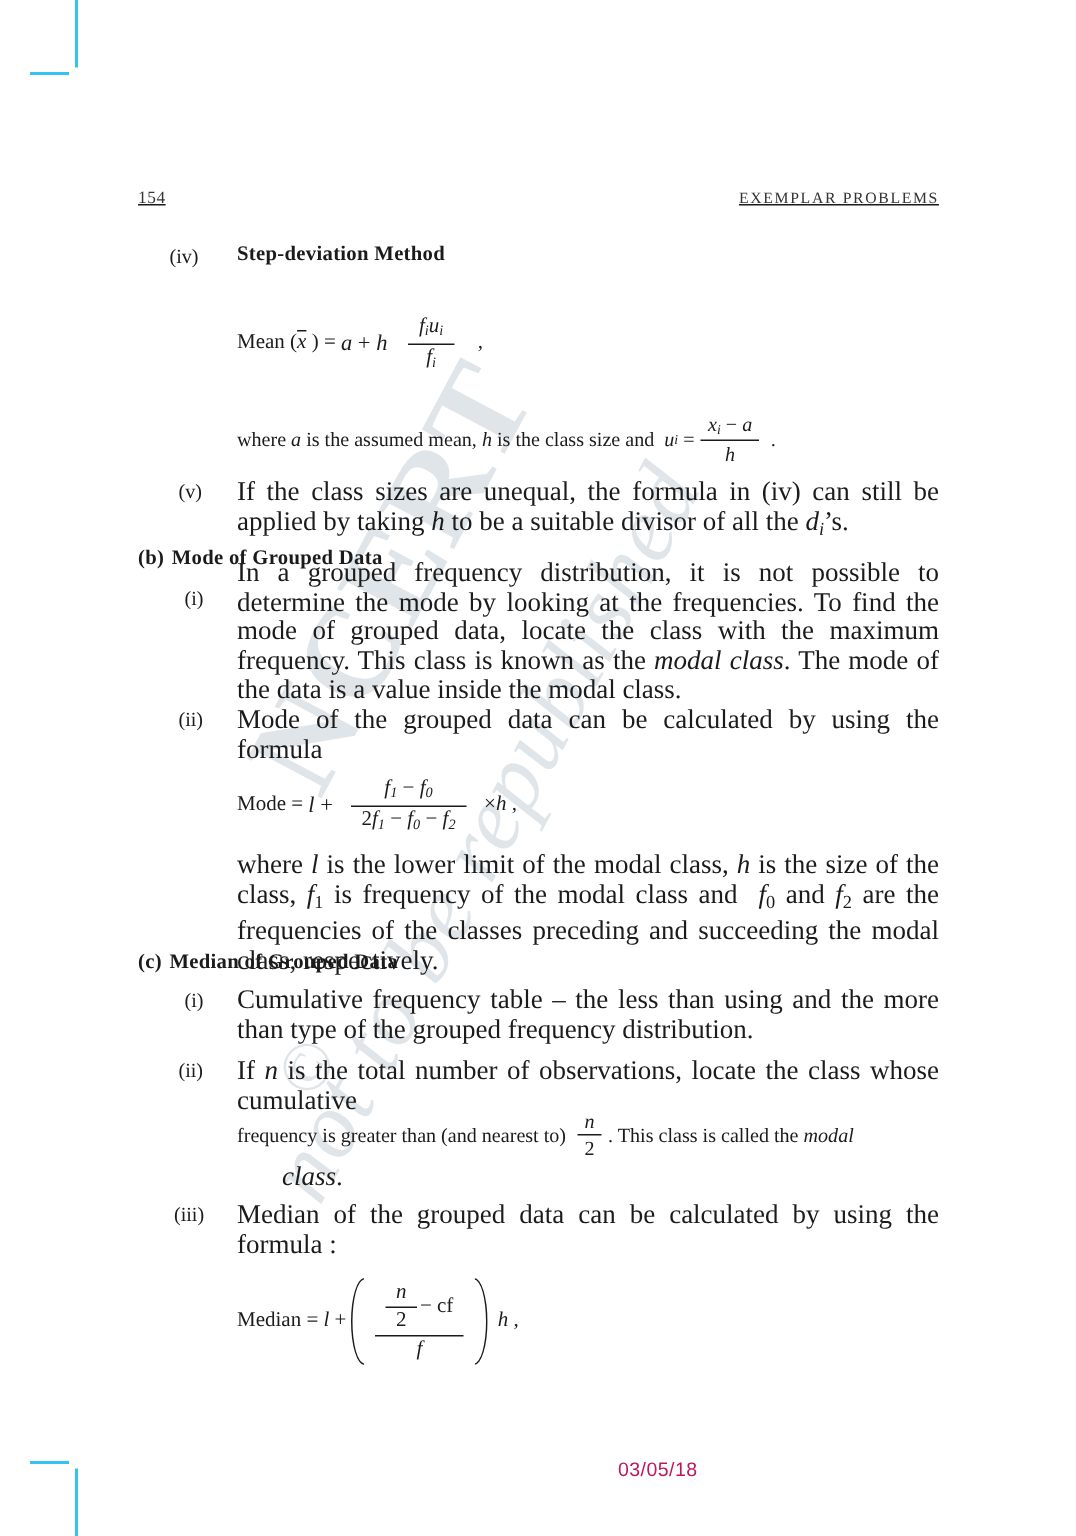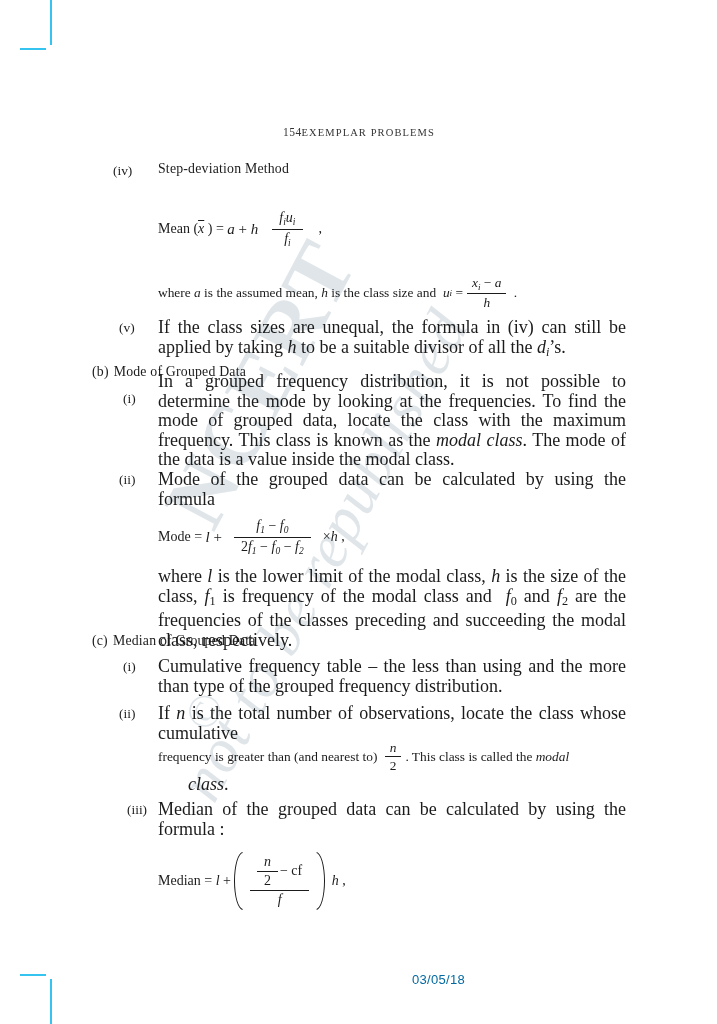--- a/index.html
+++ b/index.html
@@ -75,23 +75,24 @@
     height: 1024px;
   }
 
   
   .runhead {
     position: absolute;
     top: 126px;
     left: 92px;
     width: 534px;
     display: flex;
-    justify-content: center;
+    justify-content: space-between;
     align-items: baseline;
     font-size: 11.5px;
+    text-decoration: underline;
   }
   .runhead .folio {
     font-family: "Liberation Serif", serif;
     color: #333;
     letter-spacing: .4px;
   }
   .runhead .title {
     font-family: "Liberation Serif", serif;
     color: #333;
     letter-spacing: 1.1px;
@@ -105,21 +106,21 @@
     line-height: 19.5px;
     text-align: justify;
   }
   .marker {
     position: absolute;
     font-size: 13.4px;
     line-height: 19.5px;
   }
   .heading {
     position: absolute;
-    font-weight: 400;
+    font-weight: 700;
     font-size: 13.8px;
     letter-spacing: .2px;
     text-align: center;
   }
   .heading .lbl { margin-right: 5px; }
 
   i, em { font-style: italic; }
 
   
   .math {
@@ -194,21 +195,21 @@
   .footer-date {
     position: absolute;
     top: 972px;
     left: 0;
     width: 717px;
     text-align: center;
     padding-left: 160px;
     box-sizing: border-box;
     font-family: "Liberation Sans", sans-serif;
     font-size: 13px;
-    color: #0369a1;
+    color: #be185d;
     letter-spacing: .3px;
   }
 </style>
 </head>
 <body>
 
 <div id="page">
 
   <div class="cropmark cm-tl-v"></div>
   <div class="cropmark cm-tl-h"></div>
@@ -314,21 +315,21 @@
         <span class="bar"></span>
         <span class="den"><span class="mr">2</span></span>
       </span>
       <span class="mr">. This class is called the&nbsp;</span>
         <span class="mi">modal</span>
     </div>
     <div class="block" style="left:144px; top:775px; width:468px;margin-left:44px;">
       <span><i>class</i>.</span>
     </div>
 
-    <div class="marker" style="left:127px; top:800px;">(iii)</div>
+    <div class="marker" style="left:116px; top:800px;">(iii)</div>
     <div class="block" style="left:158px; top:800px; width:468px;">Median of the grouped data can be calculated by using the formula :</div>
 
     <div class="math" style="left:158px; top:850px;">
       <span class="mr">Median&nbsp;=&nbsp;</span>
       <span class="mi">l</span>
         <span class="mr">&nbsp;+</span>
       <span class="bigparen">
         <span class="pl"></span>
         <span class="inner">
           <span class="frac wide">

